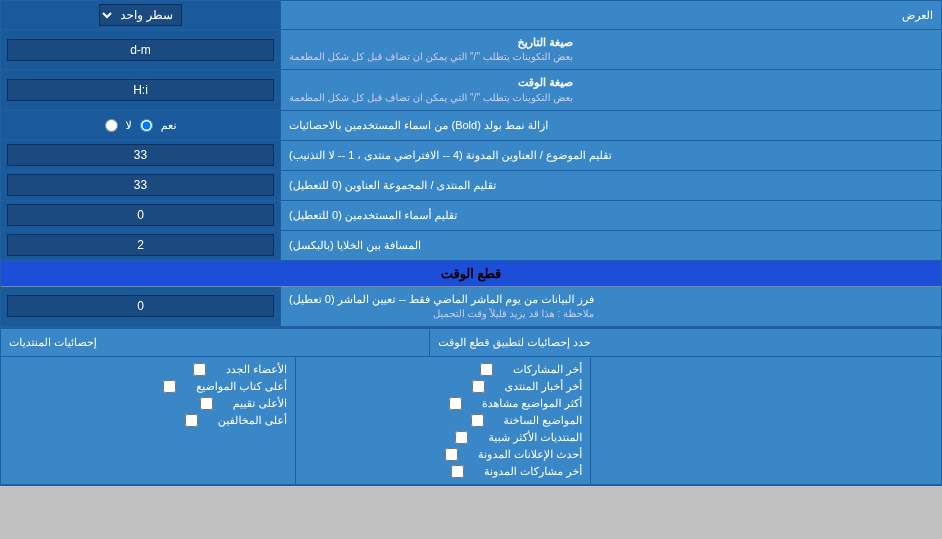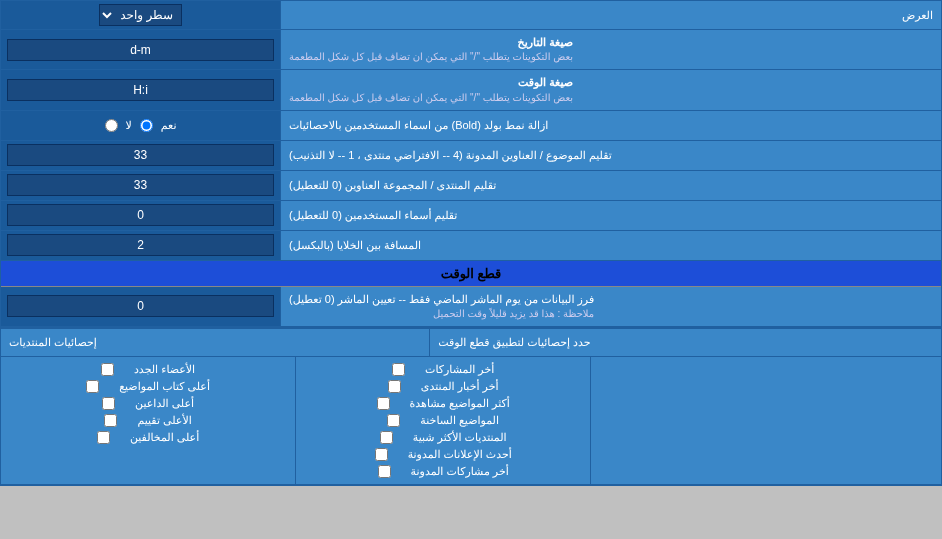--- a/index.html
+++ b/index.html
@@ -136,21 +136,21 @@
       flex: 1;
       padding: 4px 8px;
       border-right: 1px solid #2060a0;
     }
     .checkbox-column:first-child {
       border-right: none;
     }
     .checkbox-item {
       display: flex;
       align-items: center;
-      justify-content: center;
+      justify-content: flex-start;
       gap: 20px;
       padding: 2px 0;
       color: #fff;
       font-size: 11px;
     }
     .checkbox-item input[type="checkbox"] {
       margin: 0;
     }
     .bold-text { font-weight: bold; }
     .small-note {
@@ -297,24 +297,20 @@
       <div class="checkbox-column">
         <div class="checkbox-item">
           <span>الأعضاء الجدد</span>
           <input type="checkbox" style="">
         </div>
         <div class="checkbox-item">
           <span>أعلى كتاب المواضيع</span>
           <input type="checkbox" style="">
         </div>
         <div class="checkbox-item">
-          <span>أعلى الداعين</span>
-          <input type="checkbox" style="">
-        </div>
-        <div class="checkbox-item">
           <span>الأعلى تقييم</span>
           <input type="checkbox" style="">
         </div>
         <div class="checkbox-item">
           <span>أعلى المخالفين</span>
           <input type="checkbox" style="">
         </div>
       </div>
 
     </div>

